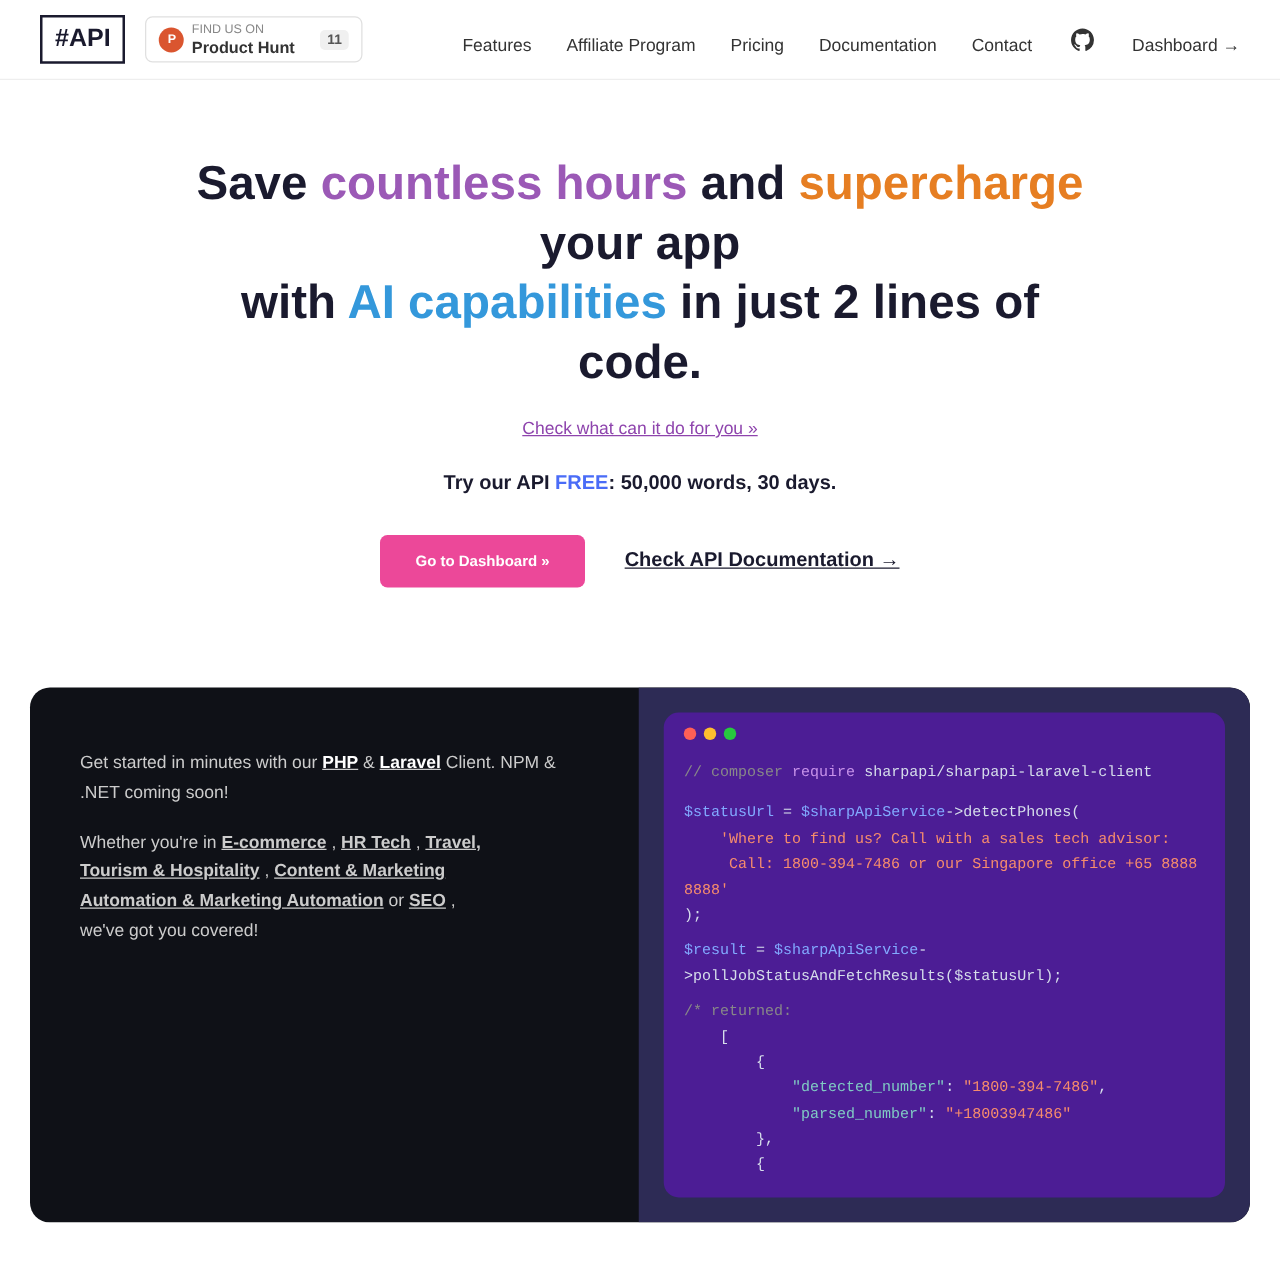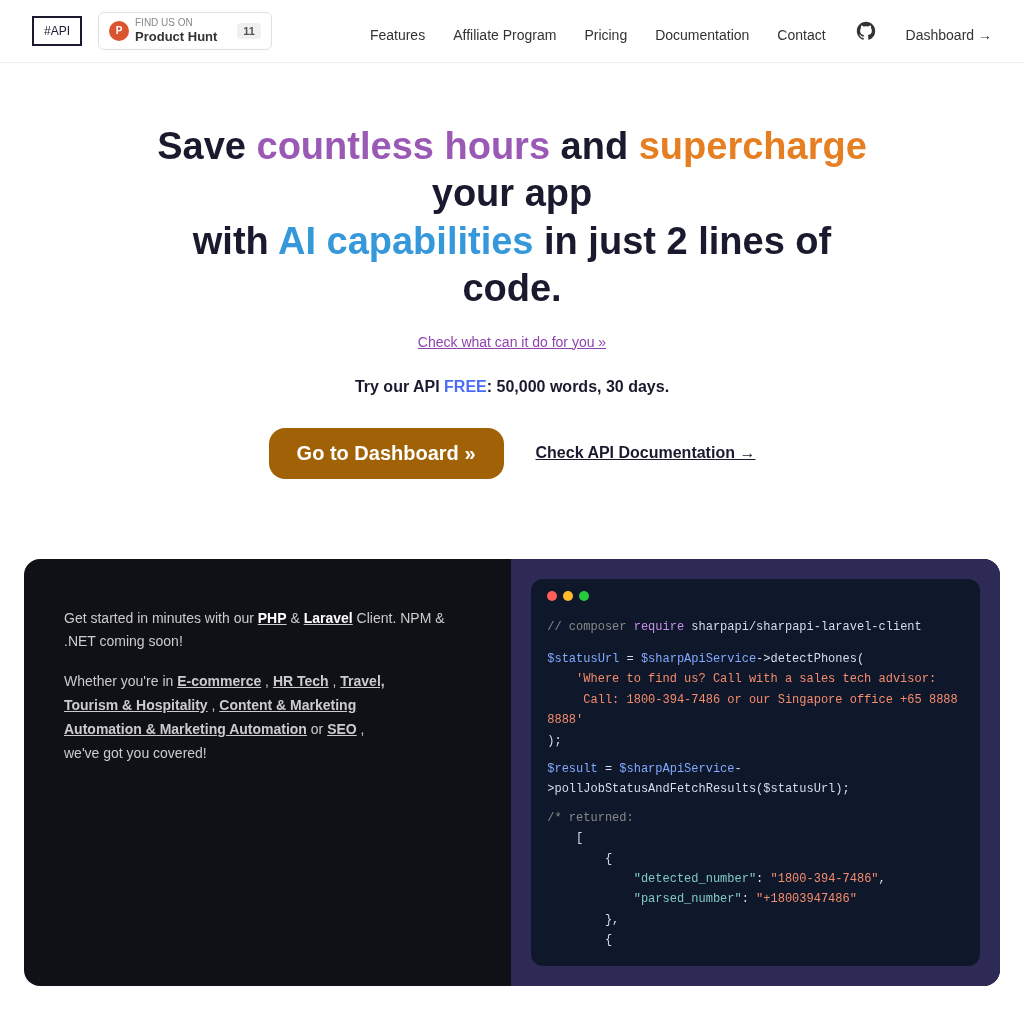--- a/index.html
+++ b/index.html
@@ -7,21 +7,21 @@
 
     
     .navbar {
       display: flex; align-items: center; justify-content: space-between;
       padding: 12px 32px; border-bottom: 1px solid #eee; background: #fff;
       position: sticky; top: 0; z-index: 100;
     }
     .navbar-left { display: flex; align-items: center; gap: 16px; }
     .logo-box {
       border: 2px solid #1a1a2e; padding: 6px 10px;
-      font-weight: 400; font-size: 12px; color: #1a1a2e;
+      font-weight: 700; font-size: 20px; color: #1a1a2e;
     }
     .product-hunt-badge {
       display: flex; align-items: center; gap: 6px;
       border: 1px solid #e0e0e0; border-radius: 6px; padding: 4px 10px;
       font-size: 12px; color: #333;
     }
     .ph-icon {
       width: 20px; height: 20px; background: #da552f; border-radius: 50%;
       display: flex; align-items: center; justify-content: center;
       color: #fff; font-size: 10px; font-weight: 700;
@@ -59,22 +59,22 @@
     .text-gradient-blue { color: #3498db; }
     .hero-subtitle { font-size: 16px; color: #555; margin-bottom: 8px; }
     .hero-link {
       color: #8e44ad; text-decoration: underline; font-size: 14px;
       display: inline-block; margin-bottom: 28px;
     }
     .hero-free-text { font-size: 16px; font-weight: 600; color: #1a1a2e; margin-bottom: 32px; }
     .hero-free-text span { color: #4a6cf7; font-weight: 800; }
     .hero-buttons { display: flex; align-items: center; justify-content: center; gap: 32px; }
     .btn-primary {
-      background: #a16207; color: #fff; padding: 14px 28px;
-      border-radius: 16px; font-size: 20px; font-weight: 600;
+      background: #ec4899; color: #fff; padding: 14px 28px;
+      border-radius: 6px; font-size: 12px; font-weight: 600;
       border: none; cursor: pointer; text-decoration: none; display: inline-block;
     }
     .btn-secondary {
       font-size: 16px; font-weight: 600; color: #1a1a2e;
       text-decoration: underline; cursor: pointer; background: none; border: none;
     }
 
     
     .dark-section {
       background: #0f1117; border-radius: 16px;
@@ -87,21 +87,21 @@
     .dark-left p { margin-bottom: 16px; }
     .dark-left a { color: #ccc; text-decoration: underline; }
     .dark-left strong { color: #fff; }
     .dark-left .underline-link { text-decoration: underline; font-weight: 600; color: #ccc; }
     .dark-right {
       flex: 1.2; padding: 0; position: relative;
       background: #2d2b55; border-radius: 0 16px 16px 0;
       min-height: 360px; overflow: hidden;
     }
     .code-window {
-      background: #0f172a; border-radius: 12px;
+      background: #4c1d95; border-radius: 12px;
       margin: 20px; height: calc(100% - 40px); position: relative;
       font-family: 'Courier New', monospace; font-size: 12px;
     }
     .window-dots {
       display: flex; gap: 6px; padding: 12px 16px 8px;
     }
     .dot { width: 10px; height: 10px; border-radius: 50%; }
     .dot-red { background: #ff5f56; }
     .dot-yellow { background: #ffbd2e; }
     .dot-green { background: #27c93f; }

